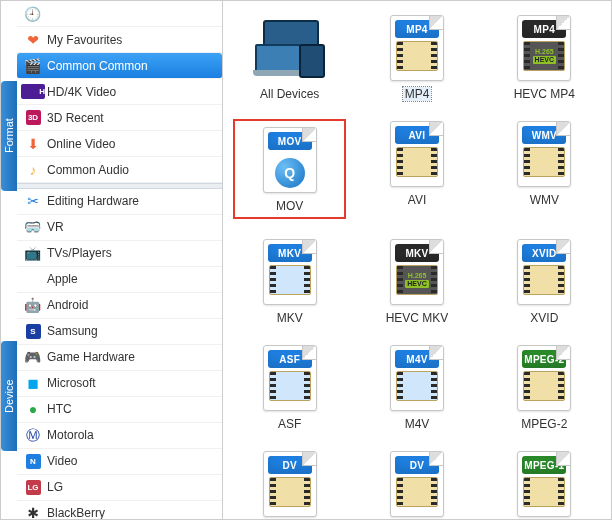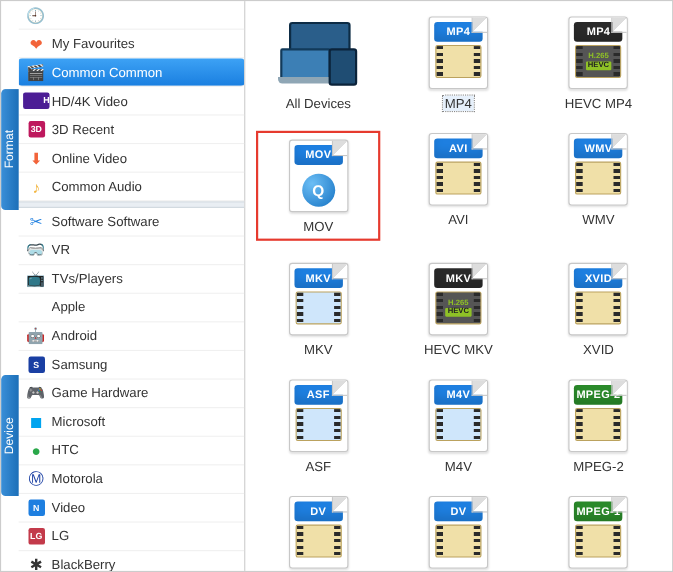--- a/index.html
+++ b/index.html
@@ -167,21 +167,21 @@
           </div>
         </div>
     </div>
     <div class="sep"></div>
     <div class="device-pane">
       <div class="list" id="device-list">
           <div class="list-item">
             <span class="icon">
               <span class="emoji" style="color: rgb(30, 127, 224);">✂</span>
             </span>
-            <span class="label">Software Software</span>
+            <span class="label">Editing Hardware</span>
           </div>
           <div class="list-item">
             <span class="icon">
               <span class="emoji" style="color: rgb(49, 191, 163);">🥽</span>
             </span>
             <span class="label">VR</span>
           </div>
           <div class="list-item">
             <span class="icon">
               <span class="emoji" style="color: rgb(102, 102, 102);">📺</span>

